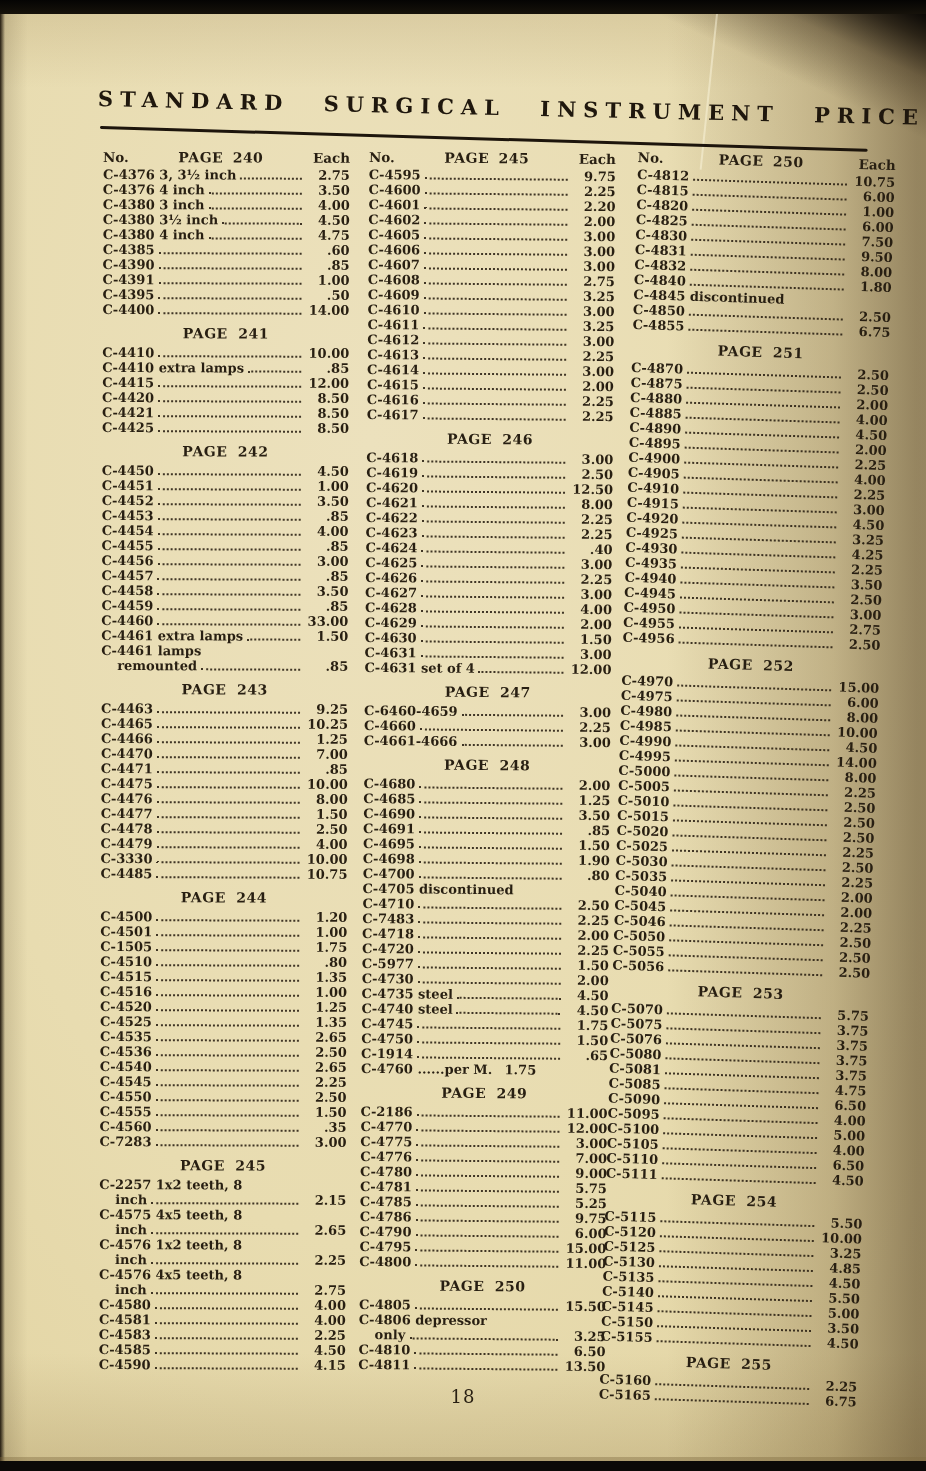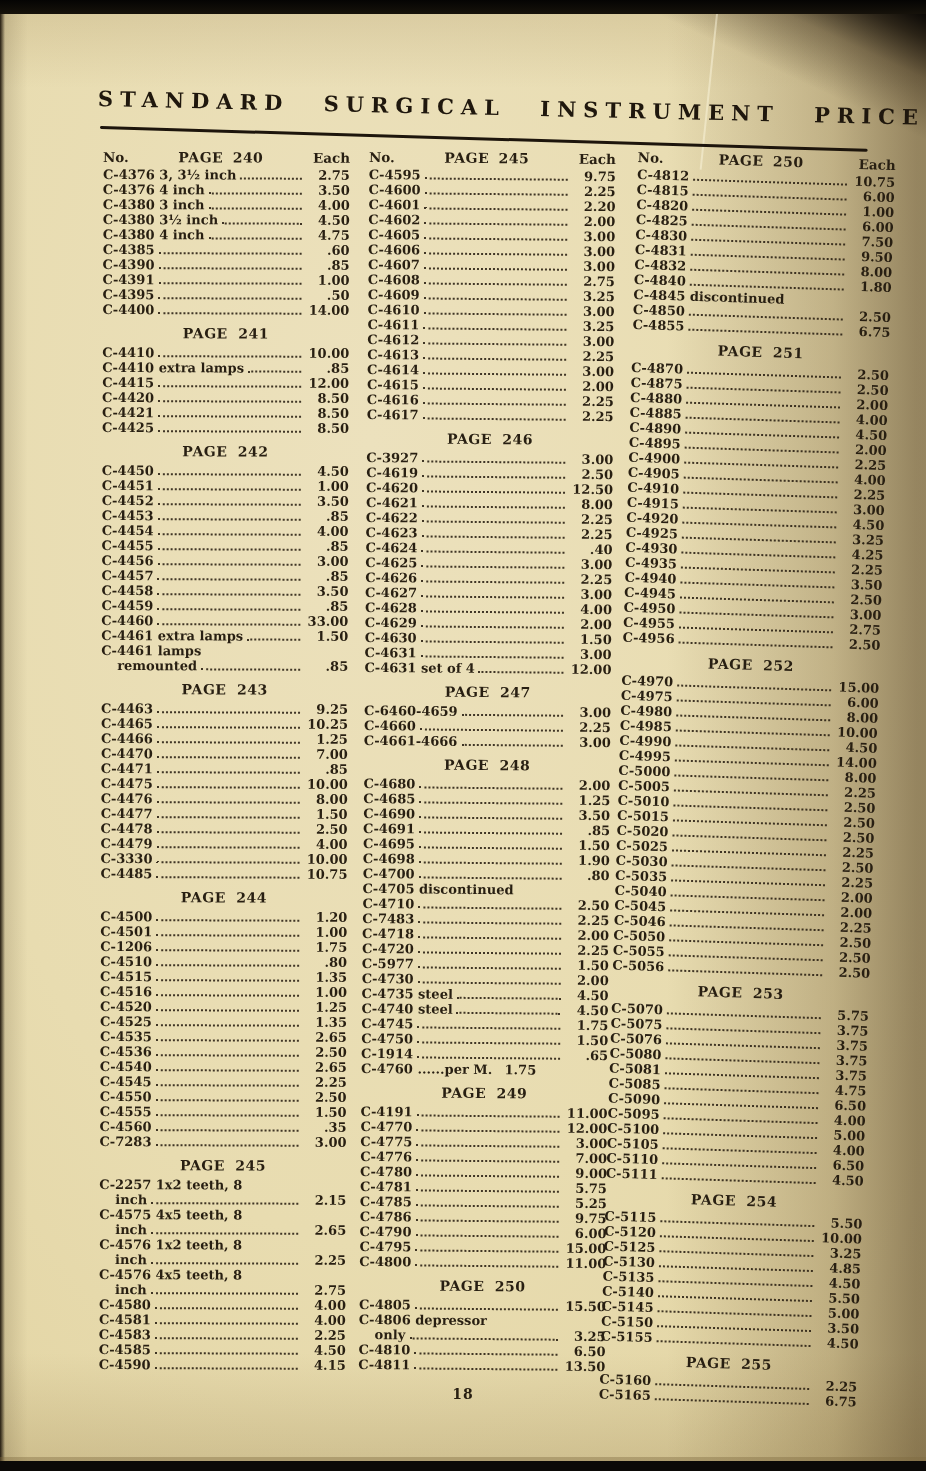--- a/index.html
+++ b/index.html
@@ -26,21 +26,21 @@
   #col-1{left:369px;width:247px;transform:rotate(.5deg);transform-origin:left top;}
   #col-2{left:638px;width:258px;transform:rotate(1.8deg);transform-origin:left top;}
   .sec-cols{display:flex;justify-content:space-between;align-items:baseline;margin-bottom:2px;font-size:13.5px;}
   .h-page{font-size:14px;letter-spacing:.5px;word-spacing:4px;}
   .sec-title{text-align:center;font-size:14px;margin:9px 0 4px;letter-spacing:.5px;word-spacing:5px;}
   .row{display:flex;align-items:baseline;}
   .lbl,.l1,.l2{white-space:nowrap;}
   .l2{padding-left:16px;}
   .dots{flex:1 1 auto;margin:0 4px 3px;border-bottom:2px dotted rgba(40,30,17,.88);align-self:flex-end;min-width:8px;}
   .price{min-width:44px;text-align:right;white-space:nowrap;}
-  #footer{position:absolute;left:0;right:0;top:1386px;text-align:center;font-size:14px;font-weight:bold;letter-spacing:1px;}
+  #footer{position:absolute;left:0;right:0;top:1386px;text-align:center;font-size:18px;font-weight:normal;letter-spacing:1px;}
 </style>
 </head>
 <body>
 
 <div id="page">
   <div id="corner-shadow"></div>
   <div id="crease"></div>
   <div class="edge-left"></div>
   <div id="title">STANDARD SURGICAL INSTRUMENT PRICE LIST</div>
   <div id="rule"></div>
@@ -361,21 +361,21 @@
         </div>
         <div class="item">
           <div class="row">
             <span class="lbl">C-4501</span>
             <span class="dots"></span>
             <span class="price">1.00</span>
           </div>
         </div>
         <div class="item">
           <div class="row">
-            <span class="lbl">C-1206</span>
+            <span class="lbl">C-1505</span>
             <span class="dots"></span>
             <span class="price">1.75</span>
           </div>
         </div>
         <div class="item">
           <div class="row">
             <span class="lbl">C-4510</span>
             <span class="dots"></span>
             <span class="price">.80</span>
           </div>
@@ -660,21 +660,21 @@
             <span class="lbl">C-4617</span>
             <span class="dots"></span>
             <span class="price">2.25</span>
           </div>
         </div>
       </section>
       <section class="sec">
         <div class="sec-title">PAGE 246</div>
         <div class="item">
           <div class="row">
-            <span class="lbl">C-3927</span>
+            <span class="lbl">C-4618</span>
             <span class="dots"></span>
             <span class="price">3.00</span>
           </div>
         </div>
         <div class="item">
           <div class="row">
             <span class="lbl">C-4619</span>
             <span class="dots"></span>
             <span class="price">2.50</span>
           </div>
@@ -932,21 +932,21 @@
           <div class="row">
             <span class="lbl">C-4760 ......per M.</span>
             <span class="price">1.75</span>
           </div>
         </div>
       </section>
       <section class="sec">
         <div class="sec-title">PAGE 249</div>
         <div class="item">
           <div class="row">
-            <span class="lbl">C-4191</span>
+            <span class="lbl">C-2186</span>
             <span class="dots"></span>
             <span class="price">11.00</span>
           </div>
         </div>
         <div class="item">
           <div class="row">
             <span class="lbl">C-4770</span>
             <span class="dots"></span>
             <span class="price">12.00</span>
           </div>

